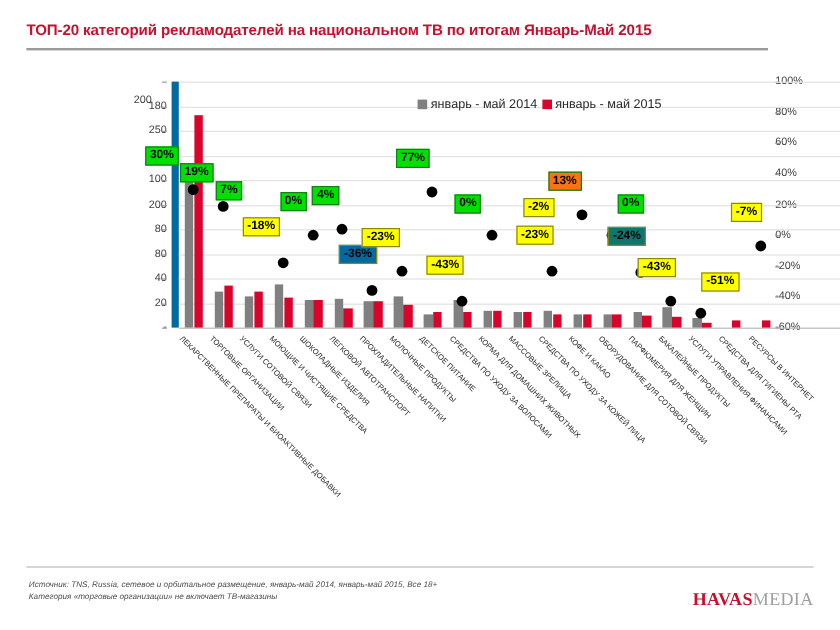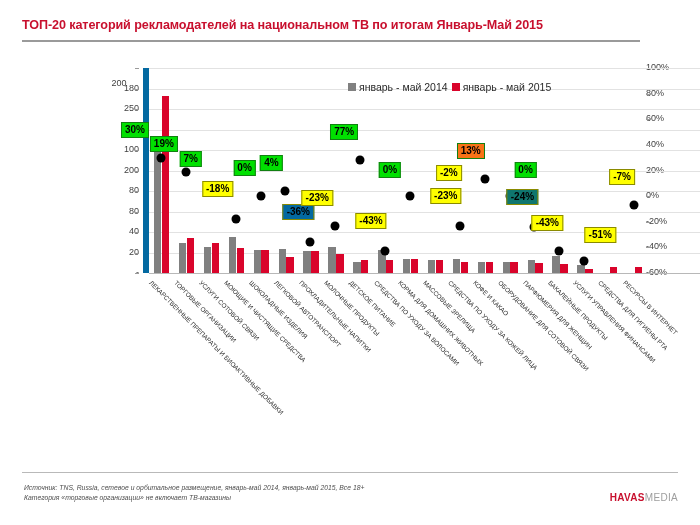--- a/index.html
+++ b/index.html
@@ -69,22 +69,23 @@
     transform-origin:right center;transform:rotate(-45deg);
     text-align:right;
   }
   
   #footer-rule{position:absolute;left:22px;top:472px;width:656px;height:1px;background:#b9b9b9;}
   #source{
     position:absolute;left:24px;top:483px;width:560px;
     font-size:6.8px;font-style:italic;color:#4d4d4d;line-height:10px;
   }
   #logo{
-    position:absolute;right:22px;top:492px;font-size:10px;font-weight:bold;
+    position:absolute;right:22px;top:492px;font-size:15px;font-weight:bold;
     letter-spacing:0.3px;
+    font-family:Liberation Serif, serif;
   }
   #logo .havas{color:#c8102e;}
   #logo .media{color:#9e9e9e;font-weight:normal;}
 </style>
 </head>
 <body>
 
 <div id="slide-title">ТОП-20 категорий рекламодателей на национальном ТВ по итогам Январь-Май 2015</div>
 <div id="title-rule"></div>
 

